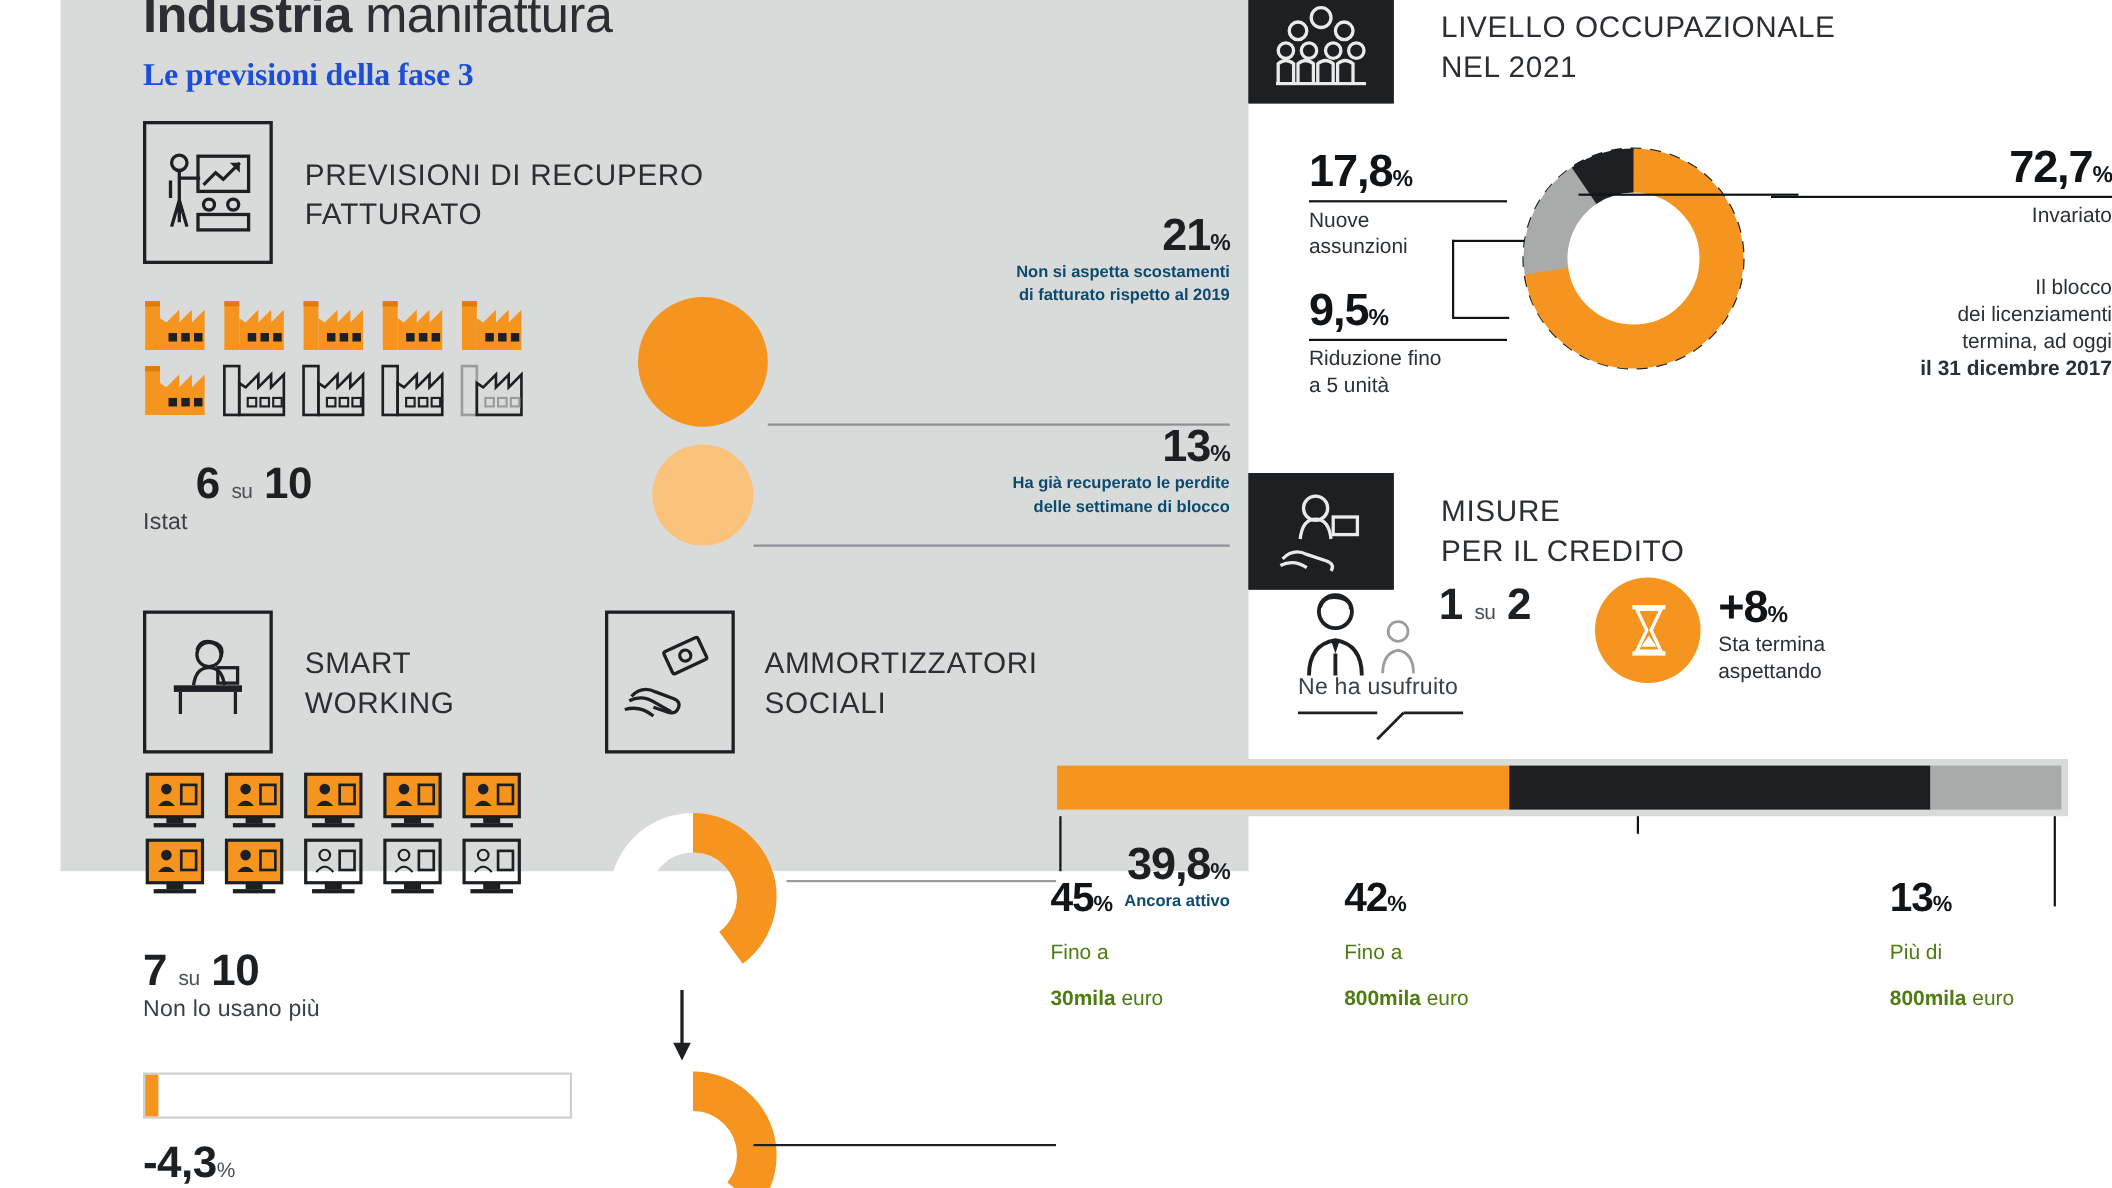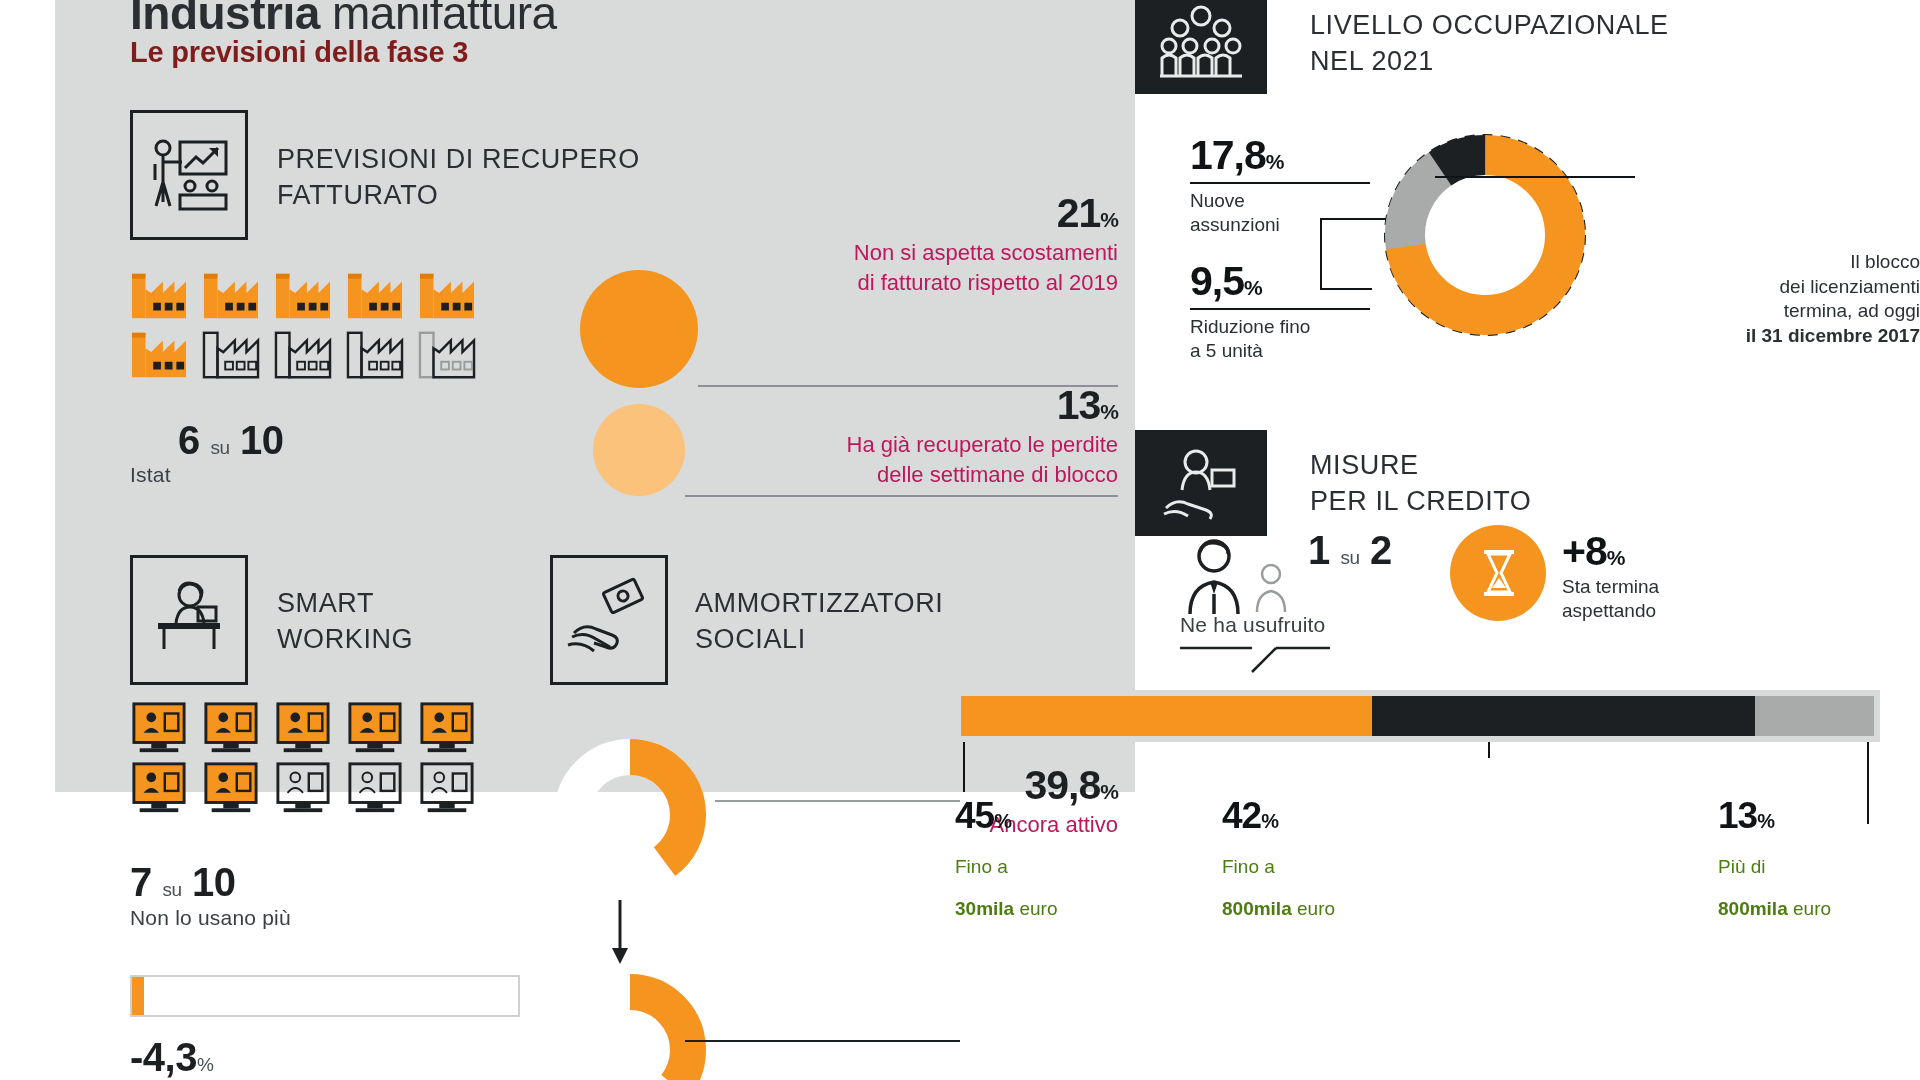--- a/index.html
+++ b/index.html
@@ -20,22 +20,22 @@
   }
   #left-inner { position:absolute; left:0px; top:0px; right:0; bottom:0; }
 
   .hdr-title {
     position:absolute; left:75px; top:-14px;
     font-size:46px; font-weight:400; color:#2b2f33; letter-spacing:-0.5px;
     white-space:nowrap;
   }
   .hdr-title b { font-weight:700; }
   .hdr-sub {
-    position:absolute; left:75px; top:36px;
-    font-size:29px; font-weight:700; color:#7f1d1d; letter-spacing:-0.2px;
+    position:absolute; left:75px; top:52px;
+    font-size:29px; font-weight:700; color:#1d4ed8; letter-spacing:-0.2px;font-family:Liberation Serif, serif;
   }
 
   
   .iconbox {
     position:absolute; width:118px; height:130px;
     border:3px solid #1d2023; background:transparent;
     display:flex; align-items:center; justify-content:center;
   }
   .iconbox.solid { background:#1d2023; border-color:#1d2023; }
 
@@ -56,21 +56,21 @@
   .bignum .su { font-size:19px; font-weight:400; color:#4a4f54; }
   .capt {
     position:absolute; font-size:21px; line-height:1.28; color:#3b4045;
     letter-spacing:0.2px;
   }
 
   
   .stat { position:absolute; text-align:right; }
   .stat .val { font-size:41px; font-weight:700; color:#1d2023; letter-spacing:-1px; white-space:nowrap;}
   .stat .val span.pct { font-size:21px; font-weight:700; }
-  .stat .desc { font-size:22px; line-height:1.25; color:#be185d; margin-top:2px; }
+  .stat .desc { font-size:15px; line-height:1.25; color:#0c4a6e; margin-top:2px;font-weight:bold; }
   .rule { position:absolute; height:2px; background:#8d9195; }
 
   .circle { position:absolute; border-radius:50%; }
 
   
   .pbar { position:absolute; background:#ffffff; border:2px solid #cfd1d0; }
   .pbar-fill { position:absolute; left:0; top:0; bottom:0; background:#f5941e; }
 
   
   #right-panel { position:absolute; left:1180px; top:0; width:740px; height:1080px; background:#ffffff; }
@@ -429,20 +429,25 @@
       <div class="val"><span>9,5</span><span class="pct">%</span></div>
       <div class="hr"></div>
       <div class="desc">Riduzione fino</div>
       <div class="desc">a 5 unità</div>
     </div>
 
     <div class="connector" style="left:140px; top:218px; width:2px; height:72px;"></div>
     <div class="connector" style="left:140px; top:218px; width:66px; height:2px;"></div>
     <div class="connector" style="left:140px; top:288px; width:52px; height:2px;"></div>
 
+    <div class="r-stat right" style="left:430px; top:128px; width:310px;">
+      <div class="val"><span>72,7</span><span class="pct">%</span></div>
+      <div class="hr"></div>
+      <div class="desc">Invariato</div>
+    </div>
     <div class="connector" style="left:255px; top:176px; width:200px; height:2px;"></div>
 
     <div class="note" style="left:400px; top:250px; width:340px;">
       <div>Il blocco</div>
       <div>dei licenziamenti</div>
       <div>termina, ad oggi</div>
       <div style="font-weight:700;">il 31 dicembre 2017</div>
     </div>
 
     <div class="iconbox solid" style="left:-45px; top:430px; width:132px; height:106px;">

